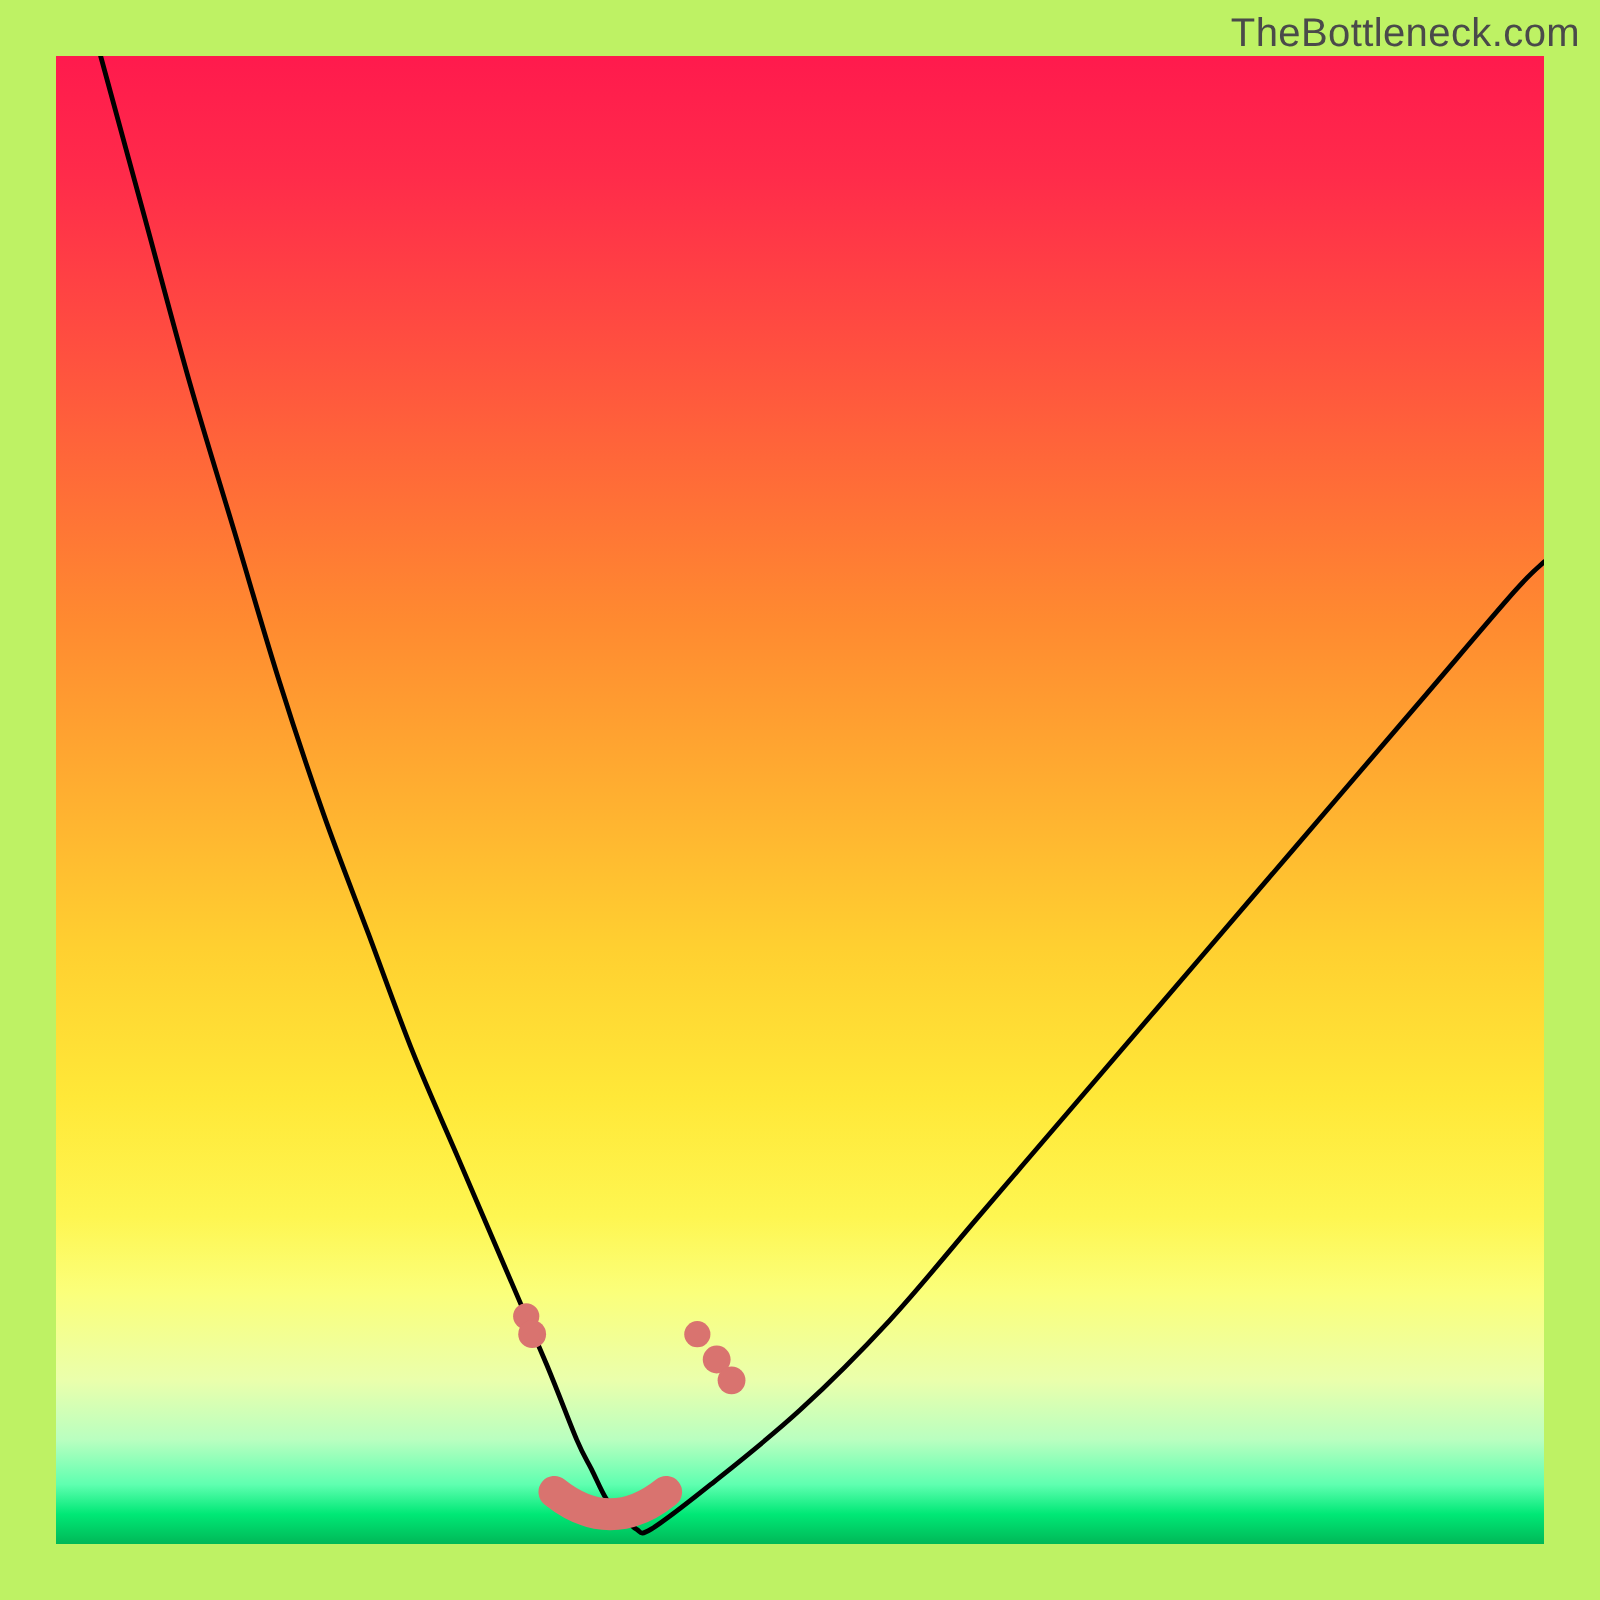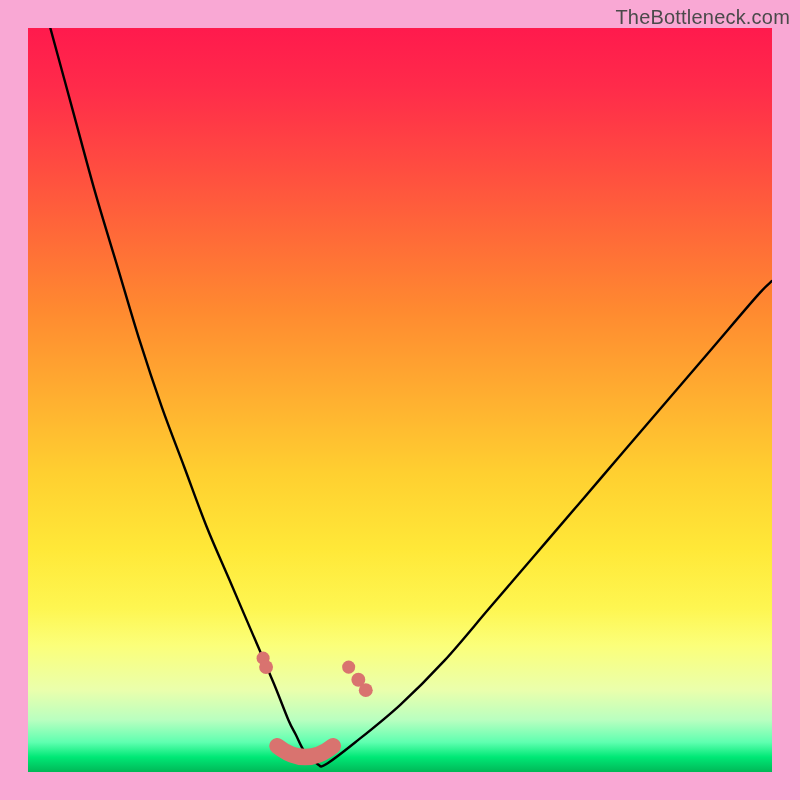--- a/index.html
+++ b/index.html
@@ -10,21 +10,21 @@
     overflow: hidden;
     background: #000;
     font-family: Arial, Helvetica, sans-serif;
   }
   .frame {
     position: absolute;
     top: 0;
     left: 0;
     width: 800px;
     height: 800px;
-    background: #f9a8d4;
+    background: #bef264;
   }
   .plot-area {
     position: absolute;
     top: 28px;
     left: 28px;
     width: 744px;
     height: 744px;
     
     background: linear-gradient(
       to bottom,

